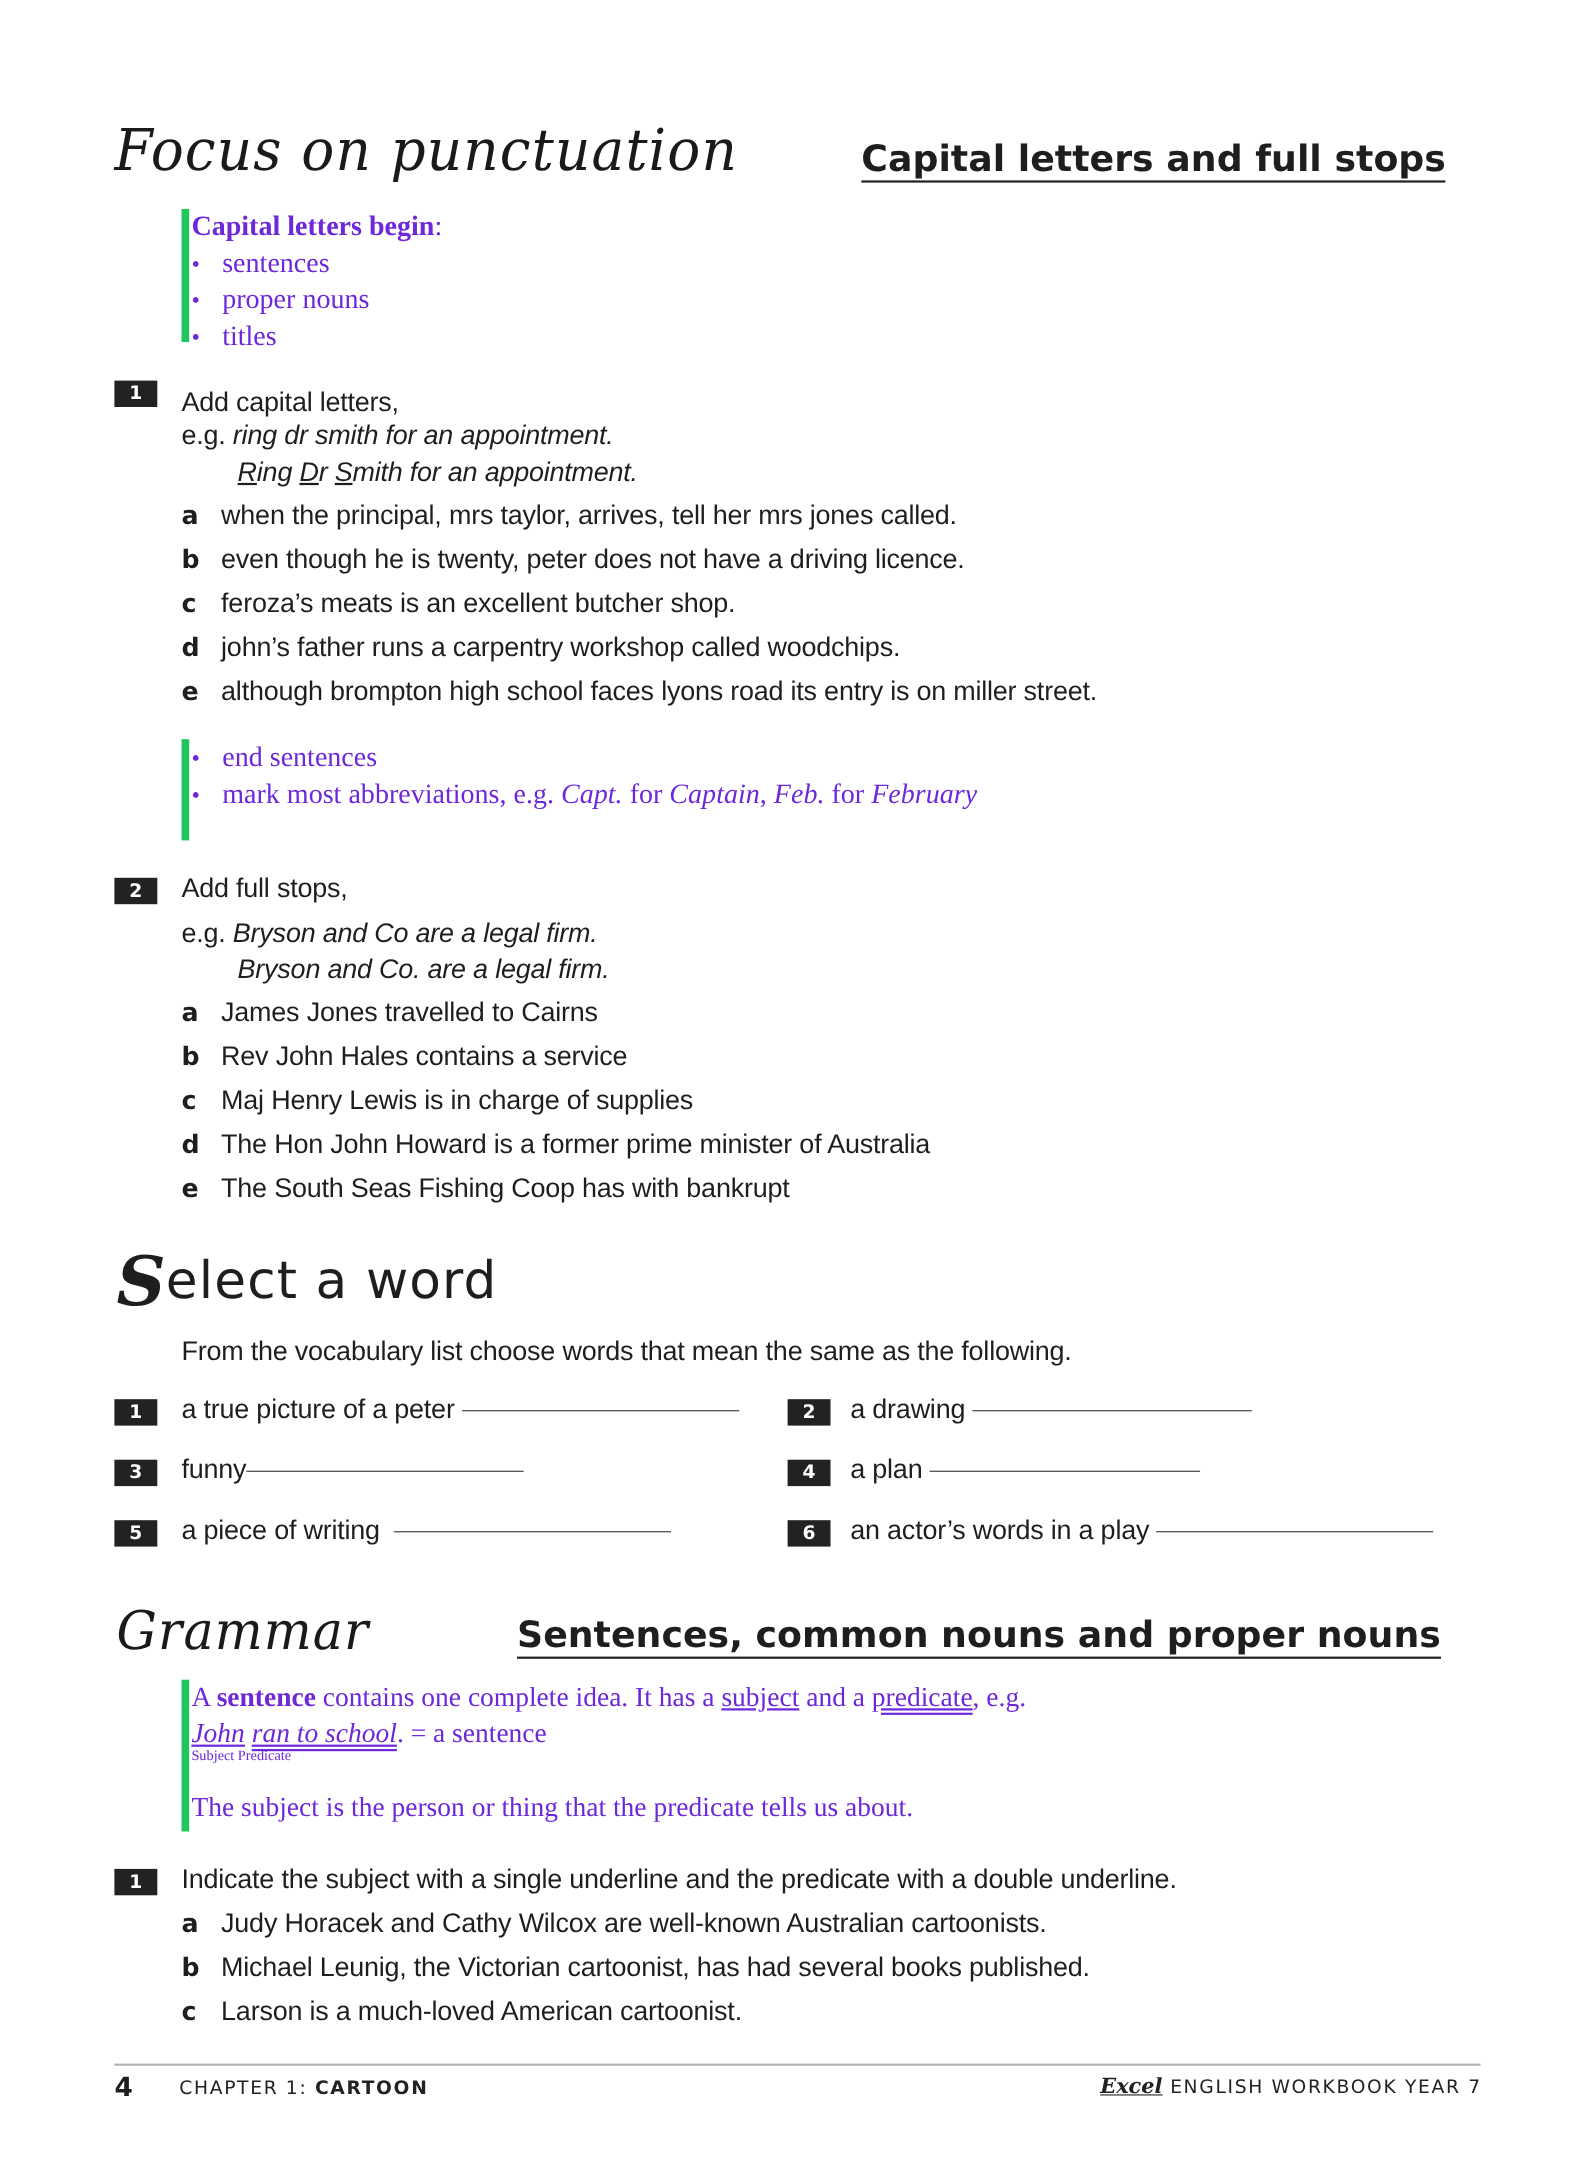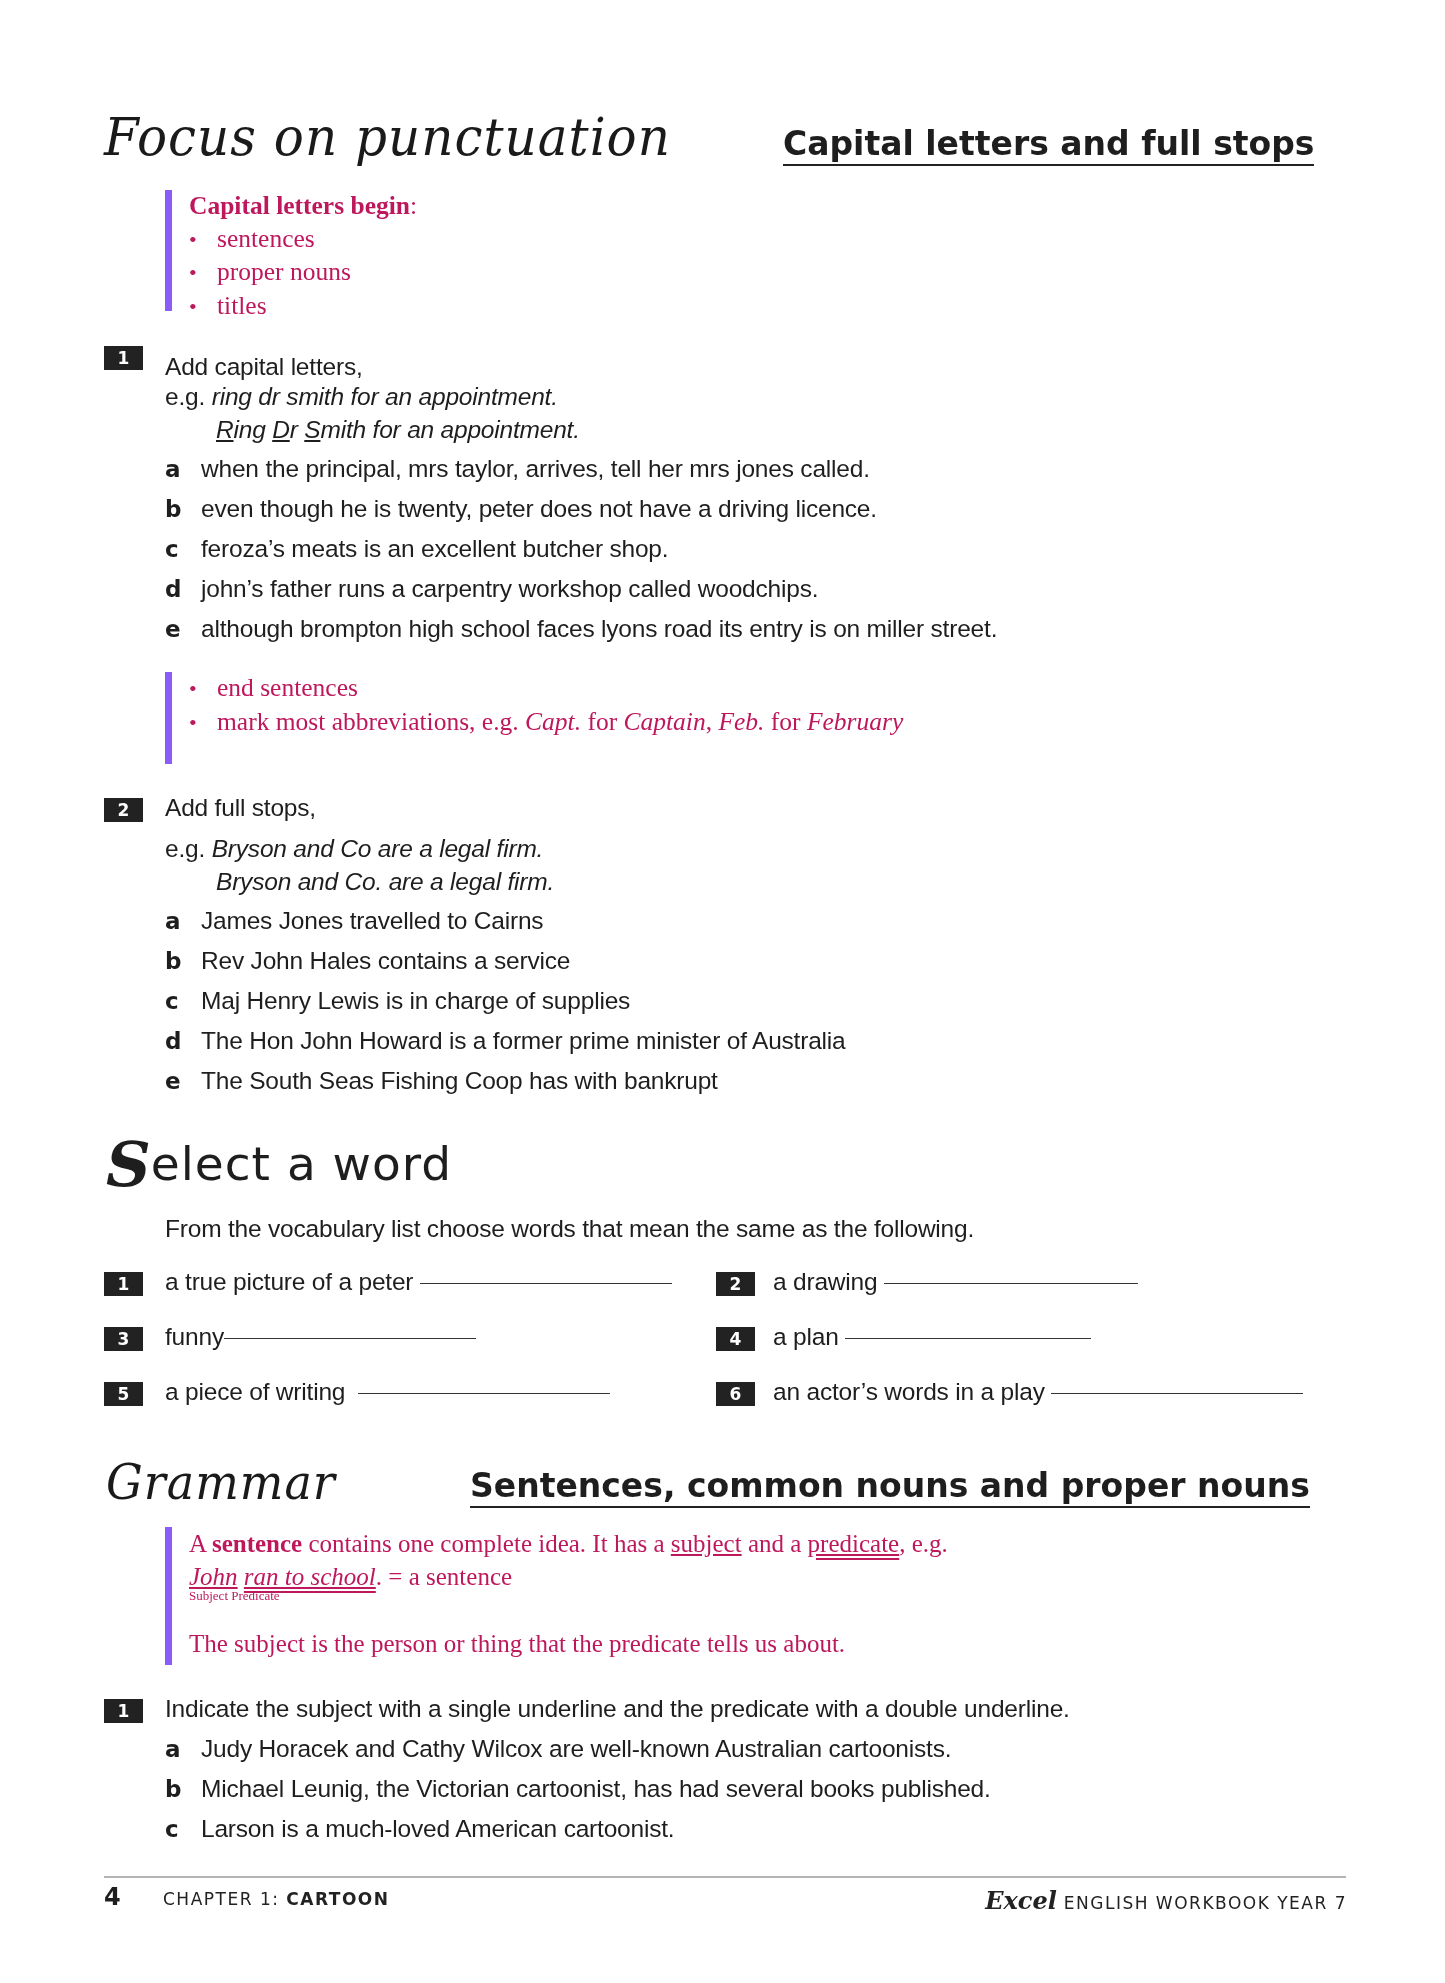--- a/index.html
+++ b/index.html
@@ -22,26 +22,26 @@
       font-family: "DejaVu Sans", sans-serif;
       font-weight: bold;
       font-size: 33px;
       white-space: nowrap;
       border-bottom: 2.5px solid #222;
       line-height: 40px;
       padding-bottom: 0px;
       color: #1e1e1e;
     }
     .rule-box {
-      border-left: 7px solid #8b5cf6;
-      padding-left: 17px;
+      border-left: 7px solid #22c55e;
+      padding-left: 2px;
       font-family: "Liberation Serif", serif;
       font-size: 25.5px;
       line-height: 32.5px;
-      color: #be185d;
+      color: #6d28d9;
     }
     .rule-box .head { font-weight: bold; }
     .rule-box .head .plain { font-weight: normal; }
     .rule-box .bullet { display: block; }
     .rule-box .bullet::before {
       content: "\2022"; display: inline-block; width: 28px; font-size: 22px;
     }
     .num-box {
       width: 39px; height: 24px; background: #222; color: #fff;
       font-family: "DejaVu Sans", sans-serif; font-weight: bold;
@@ -60,21 +60,21 @@
       display: inline-block; width: 36px;
       font-weight: bold; font-family: "DejaVu Sans", sans-serif; font-size: 23px;
     }
     .blank {
       display: inline-block; border-bottom: 1.6px solid #333; height: 1px;
       vertical-align: 6px;
     }
     .footer-line { left: 104px; width: 1242px; top: 1876px; height: 2px; background: #b4b4b4; }
     .footer-text { font-family: "DejaVu Sans", sans-serif; font-size: 17px; letter-spacing: 1.5px; color: #222; }
     .page-num { font-family: "DejaVu Sans", sans-serif; font-weight: bold; font-size: 24px; }
-    .excel { font-family: "DejaVu Serif", serif; font-style: italic; font-weight: bold; font-size: 24px; letter-spacing: 0; }
+    .excel { font-family: "DejaVu Serif", serif; font-style: italic; font-weight: bold; font-size: 19px; letter-spacing: 0; text-decoration: underline; }
     .dbl-u { text-decoration: underline; text-decoration-style: double; }
     .grammar-box { font-size: 25px; line-height: 33px; }
   </style>
 </head>
 <body>
 
 <div class="abs script-title" style="left:104px; top:108px;">Focus on punctuation</div>
 <div class="abs sub-title" style="left:783px; top:124px;">Capital letters and full stops</div>
 
 <div class="abs rule-box" style="left:165px; top:190px; height:121px; line-height:32.5px;">

